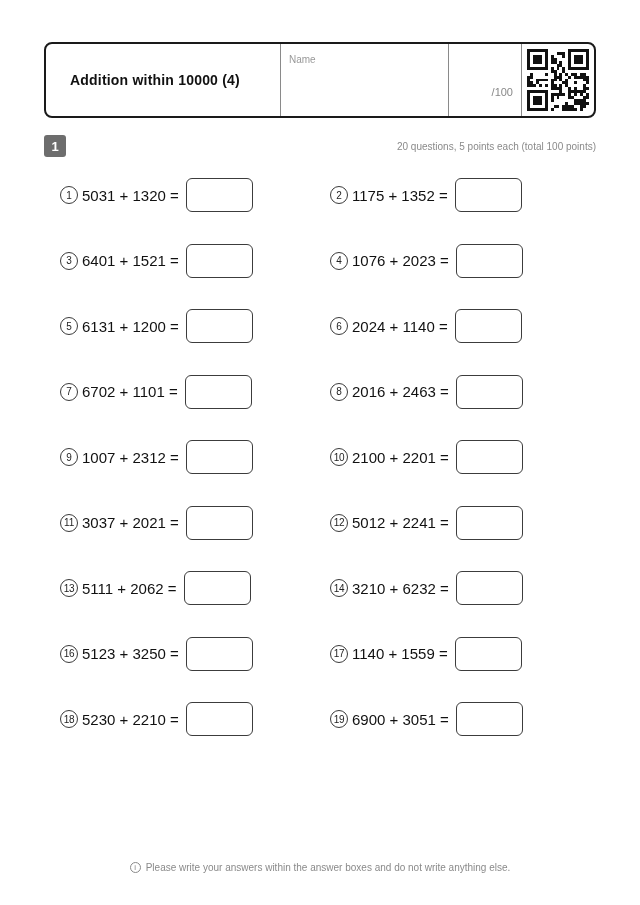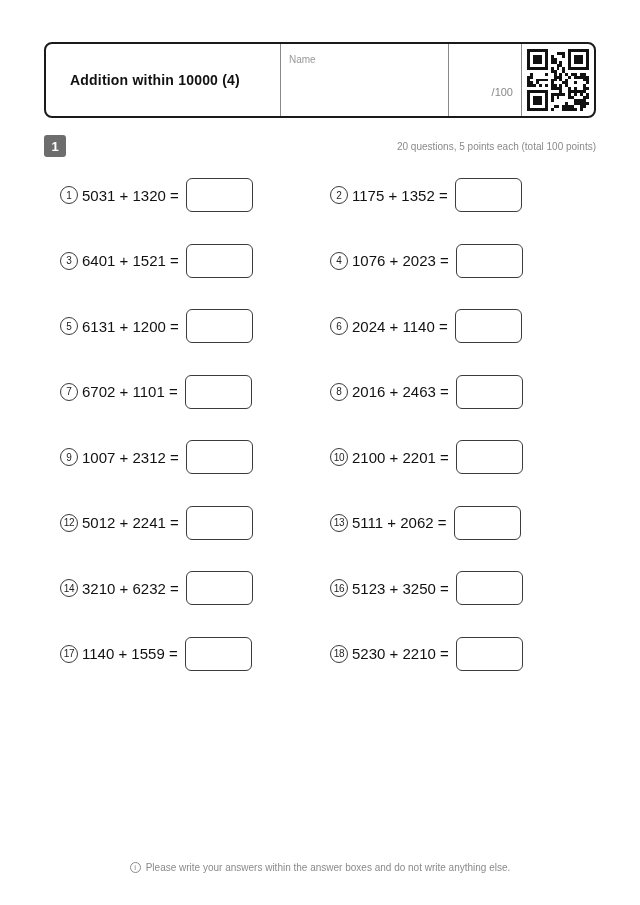--- a/index.html
+++ b/index.html
@@ -365,20 +365,25 @@
     <span class="q-expr">1007 + 2312 =</span>
     <span class="answer-box"></span>
   </div>
 
   <div class="q">
     <span class="q-num two-digit">10</span>
     <span class="q-expr">2100 + 2201 =</span>
     <span class="answer-box"></span>
   </div>
 
+  <div class="q">
+    <span class="q-num two-digit">11</span>
+    <span class="q-expr">3037 + 2021 =</span>
+    <span class="answer-box"></span>
+  </div>
 
   <div class="q">
     <span class="q-num two-digit">12</span>
     <span class="q-expr">5012 + 2241 =</span>
     <span class="answer-box"></span>
   </div>
 
   <div class="q">
     <span class="q-num two-digit">13</span>
     <span class="q-expr">5111 + 2062 =</span>
@@ -403,20 +408,25 @@
     <span class="q-expr">1140 + 1559 =</span>
     <span class="answer-box"></span>
   </div>
 
   <div class="q">
     <span class="q-num two-digit">18</span>
     <span class="q-expr">5230 + 2210 =</span>
     <span class="answer-box"></span>
   </div>
 
+  <div class="q">
+    <span class="q-num two-digit">19</span>
+    <span class="q-expr">6900 + 3051 =</span>
+    <span class="answer-box"></span>
+  </div>
 
 </div>
 
   <div class="footer-note">
     <span class="info-icon">i</span>
     <span class="footer-text">Please write your answers within the answer boxes and do not write anything else.</span>
   </div>
 
 </div>
 

